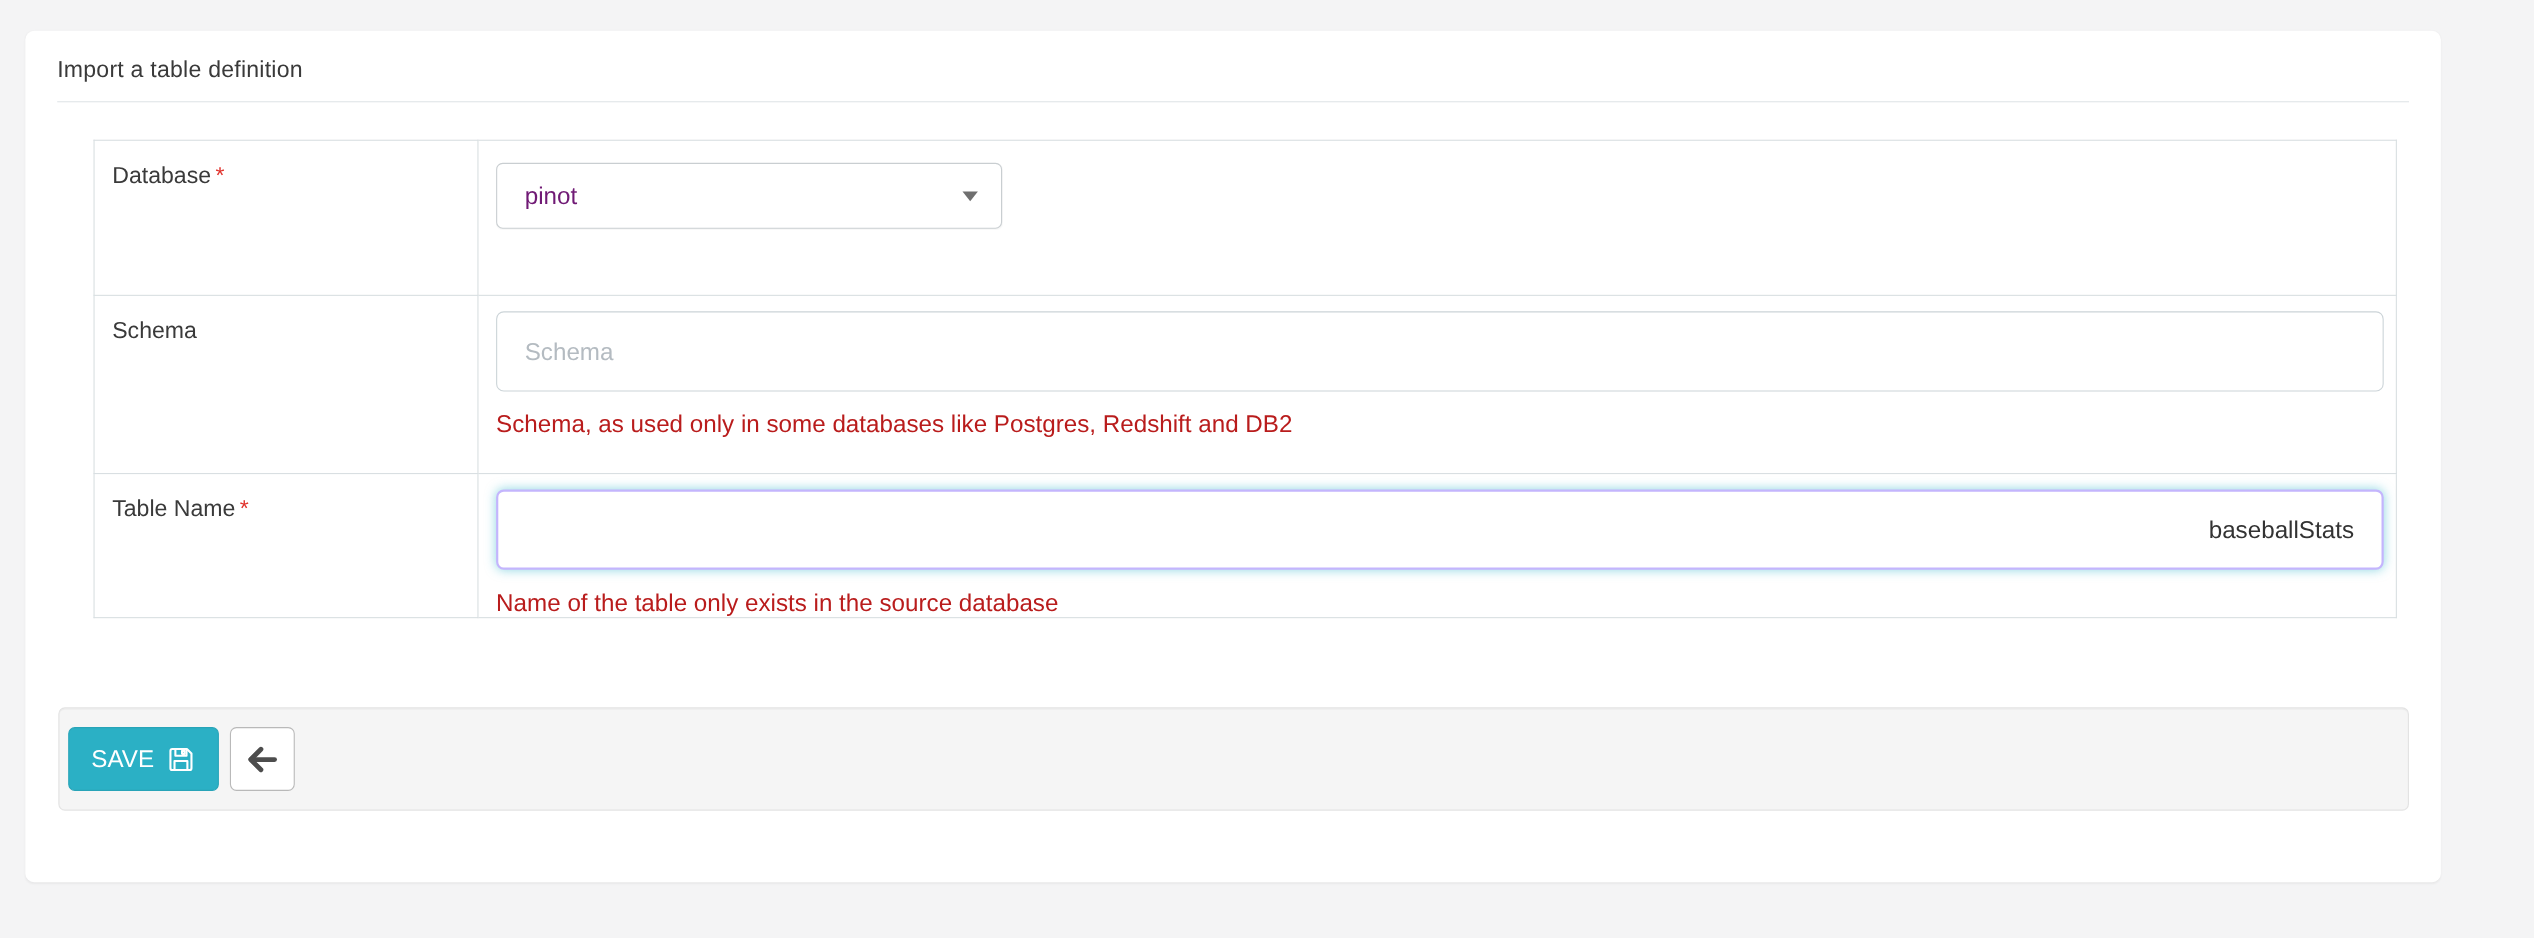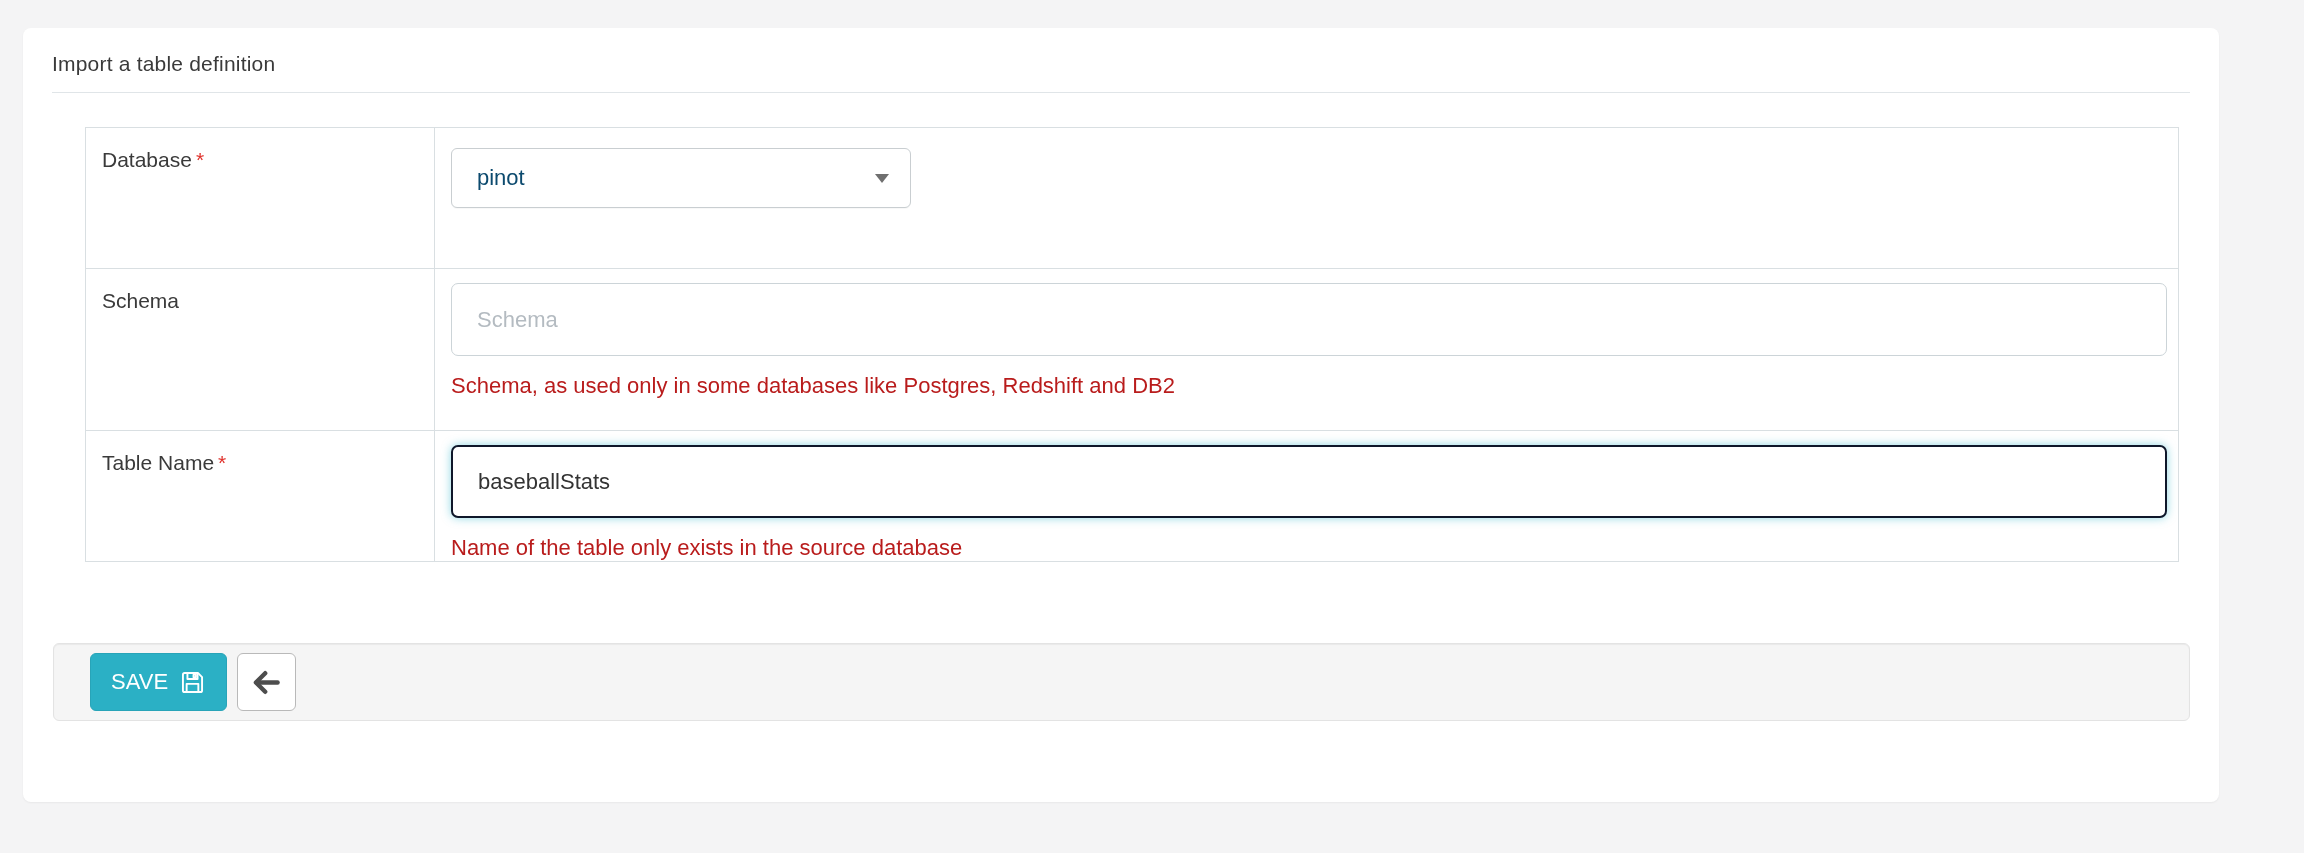--- a/index.html
+++ b/index.html
@@ -52,21 +52,21 @@
   .select-box{
     position:relative;
     width:460px;height:60px;
     margin-top:6px;
     background:#fff;
     border:1px solid #c9ced1;
     border-radius:6px;
     box-sizing:border-box;
     display:flex;align-items:center;
     padding-left:25px;
-    font-size:22px;color:#0c4a6e;
+    font-size:22px;color:#701a75;
     cursor:pointer;
     box-shadow:0 1px 1px rgba(0,0,0,.03);
   }
   .caret{
     position:absolute;right:21px;top:50%;
     margin-top:-4px;
     width:0;height:0;
     border-left:7px solid transparent;
     border-right:7px solid transparent;
     border-top:9px solid #6f6f6f;
@@ -79,37 +79,38 @@
     border:1px solid #ccd4d8;
     border-radius:7px;
     padding:0 25px;
     font-size:22px;color:#333;
     font-family:"Liberation Sans", sans-serif;
     background:#fff;
     outline:none;
   }
   .text-input::placeholder{color:#b4bbc1;opacity:1;}
   .text-input.focused{
-    border:2px solid #0f172a;
+    border:2px solid #c4b5fd;
     box-shadow:0 0 10px rgba(53,182,204,.55);
+    text-align:right;
   }
   .help-text{
     margin-top:17px;
     font-size:22px;color:#b91c1c;
   }
   
   .well{
     position:absolute;left:30px;top:615px;
-    width:2137px;height:78px;
+    width:2137px;height:94px;
     box-sizing:border-box;
     background:#f5f5f5;
     border:1px solid #e3e3e3;
     border-radius:6px;
     box-shadow:inset 0 1px 1px rgba(0,0,0,.05);
-    padding:0 36px;
+    padding:0 8px;
     display:flex;align-items:center;
   }
   .save-button{
     height:58px;
     padding:0 20px;
     background:#2bb0c5;
     border:1px solid #28a4b8;
     border-radius:6px;
     color:#fff;
     font-size:22px;

